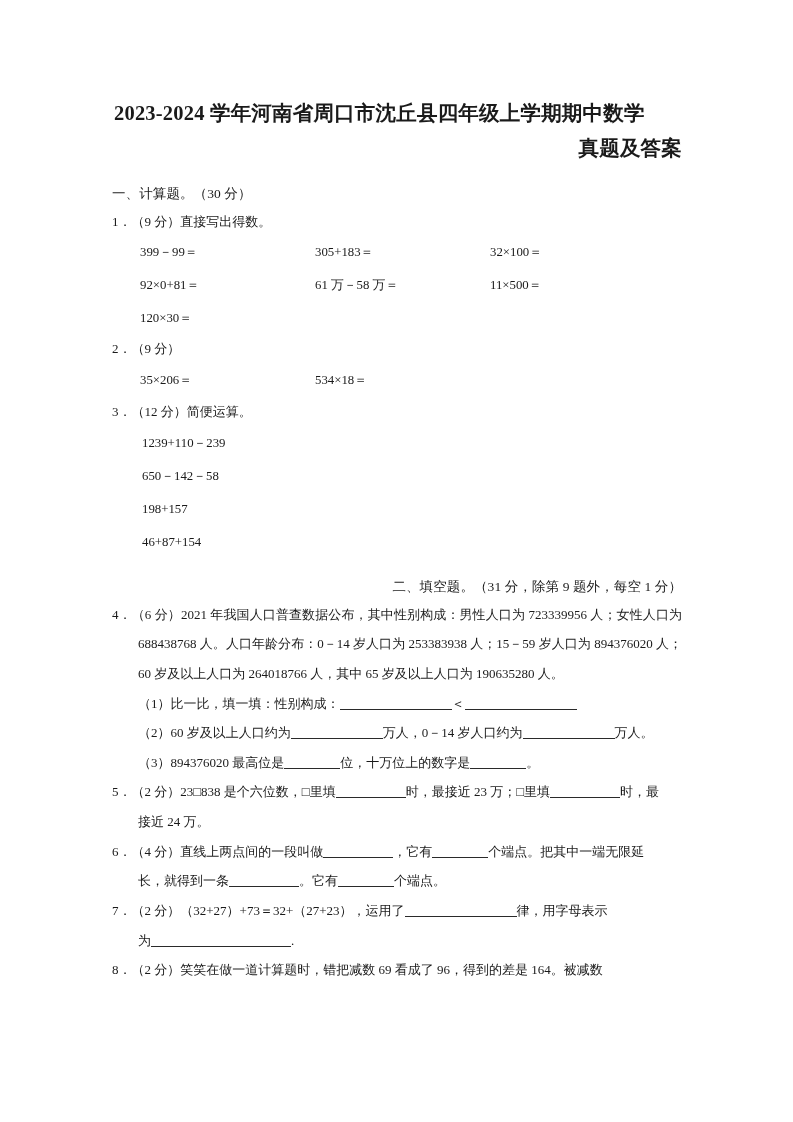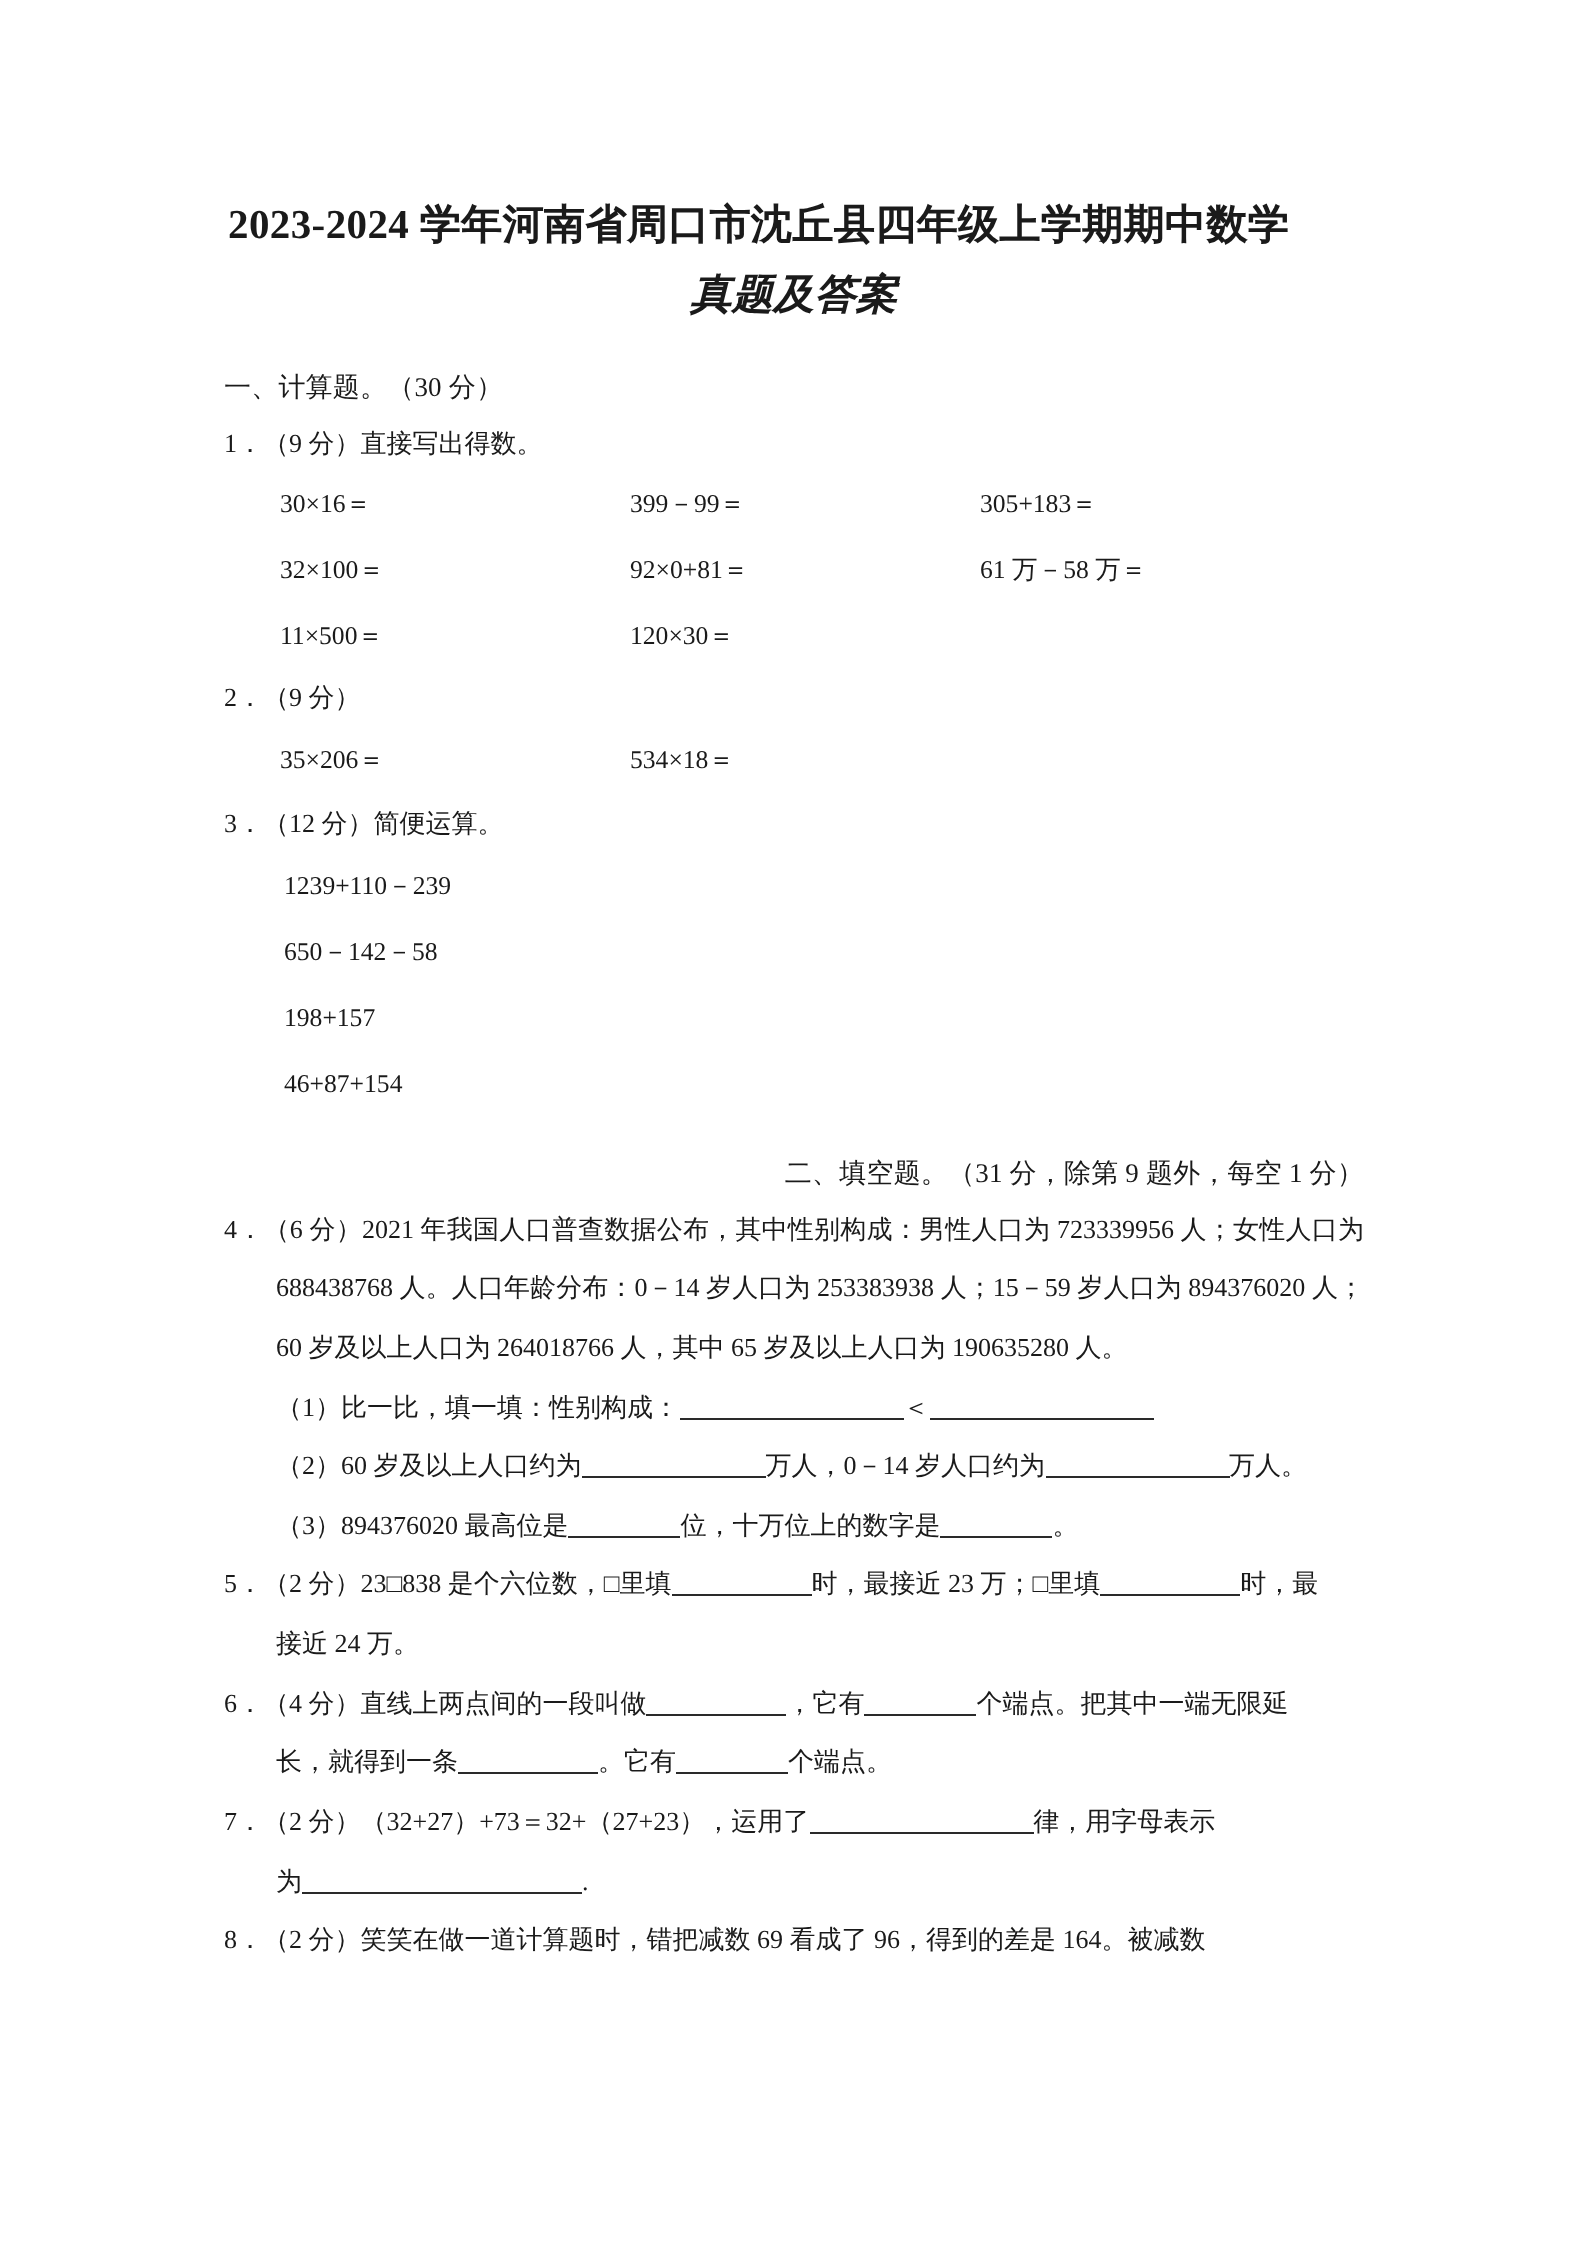--- a/index.html
+++ b/index.html
@@ -34,21 +34,21 @@
   .doc-title {
     font-size: 20.5px;
     font-weight: bold;
     text-align: center;
     line-height: 1.72;
     letter-spacing: 0.2px;
     margin: 0 0 4px 0;
   }
   .doc-title .tline { display: block; }
   .doc-title .tline.l1 { text-align: left; padding-left: 2px; }
-  .doc-title .tline.l2 { text-align: center; font-style: italic; }
+  .doc-title .tline.l2 { text-align: right; }
 
   
   .section-head {
     font-size: 13.5px;
     font-weight: normal;
     margin: 18px 0 4px 0;
     letter-spacing: 0.1px;
   }
   .section-head.s2 { margin-top: 18px; text-align: right; }
   .q-stem {
@@ -116,21 +116,20 @@
 
     <h1 class="doc-title">
       <span class="tline l1">2023-2024 学年河南省周口市沈丘县四年级上学期期中数学</span>
       <span class="tline l2">真题及答案</span>
     </h1>
 
     <div class="section-head">一、计算题。（30 分）</div>
 
     <div class="q-stem indent-none">1．（9 分）直接写出得数。</div>
     <div class="calc-grid">
-      <div class="calc-cell">30×16＝</div>
       <div class="calc-cell">399－99＝</div>
       <div class="calc-cell">305+183＝</div>
       <div class="calc-cell">32×100＝</div>
       <div class="calc-cell">92×0+81＝</div>
       <div class="calc-cell">61 万－58 万＝</div>
       <div class="calc-cell">11×500＝</div>
       <div class="calc-cell">120×30＝</div>
     </div>
 
     <div class="q-stem">2．（9 分）</div>

